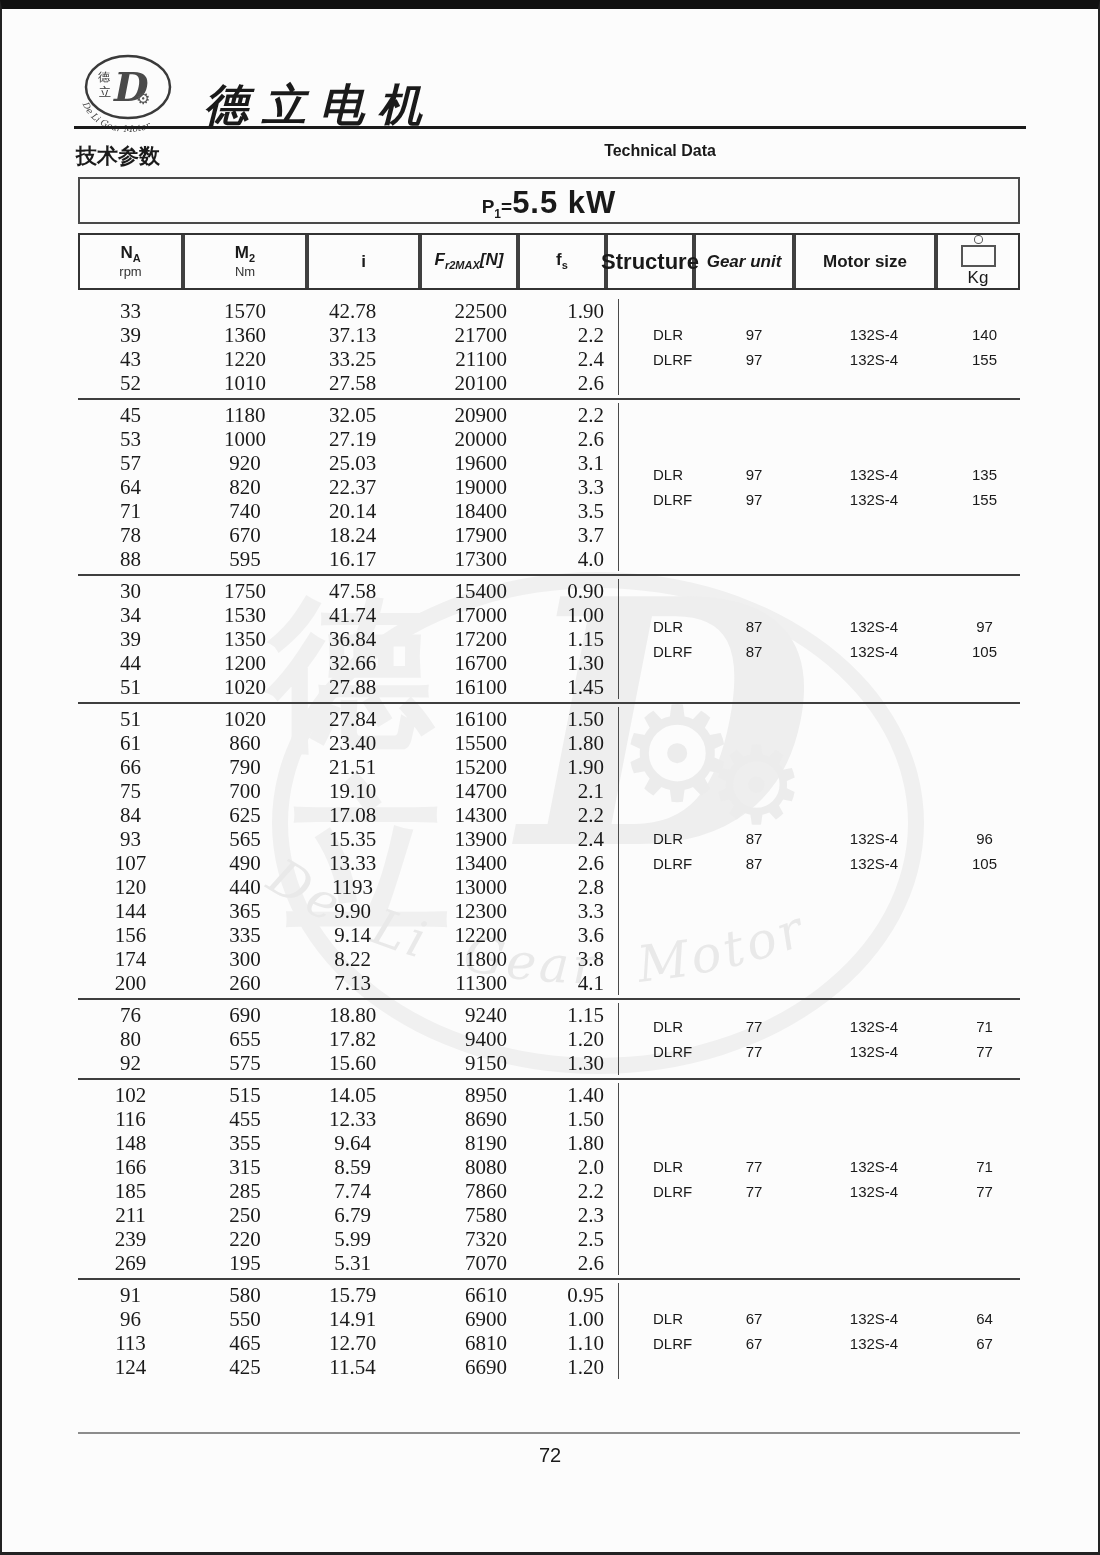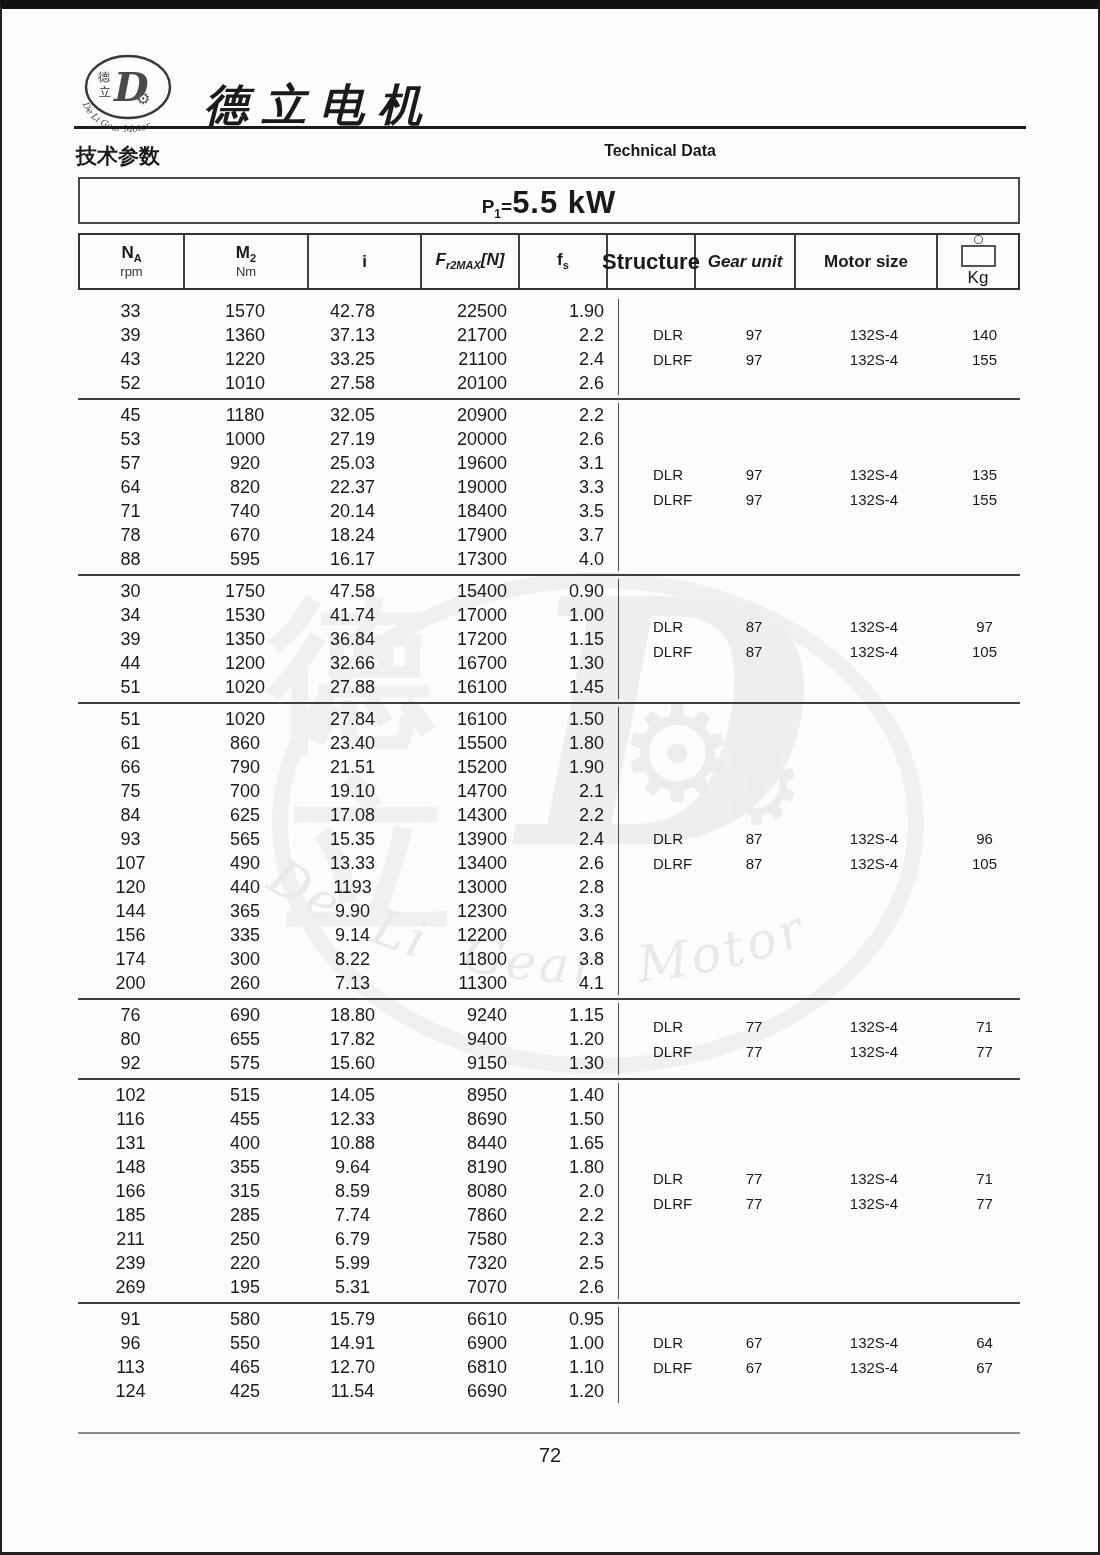--- a/index.html
+++ b/index.html
@@ -34,37 +34,37 @@
   .pbox{position:absolute;left:78px;top:177px;width:942px;height:47px;border:2px solid #4a4a4a;
         display:flex;align-items:baseline;justify-content:center;z-index:1;box-sizing:border-box;
         padding-top:6px;}
   .p1{font-size:19px;font-weight:bold;}
   .p1 sub{font-size:12px;}
   .pval{font-size:31px;font-weight:bold;letter-spacing:1px;}
 
   
   .thead{position:absolute;left:78px;top:233px;width:942px;height:57px;border:2px solid #333;
          display:flex;z-index:1;box-sizing:border-box;}
-  .th{border-right:2px solid #404040;display:flex;flex-direction:column;align-items:center;
+  .th{border-right:4px solid #404040;display:flex;flex-direction:column;align-items:center;
       justify-content:center;font-weight:bold;font-size:17px;box-sizing:border-box;line-height:1.15;}
   .th:last-child{border-right:none;flex:1;}
   .th sub{font-size:11px;font-weight:bold;}
   .th-unit{font-size:13px;font-weight:normal;color:#333;}
   .th-na{width:105px;}.th-m2{width:124px;}.th-i{width:113px;}.th-fr{width:98px;font-style:italic;}
   .th-fs{width:88px;}.th-st{width:88px;font-size:22px;}.th-gu{width:100px;font-style:italic;}.th-ms{width:142px;}
   .kg-ring{width:7px;height:7px;border:1.5px solid #555;border-radius:50%;margin-bottom:1px;}
   .kg-box{width:31px;height:20px;border:2px solid #555;margin-bottom:1px;}
   .th-kg .th-lab{font-size:17px;font-weight:normal;}
 
   
   .tbody{position:absolute;left:78px;top:296px;width:942px;z-index:1;}
   .block{display:flex;border-bottom:2px solid #3f3f3f;padding:3px 0;}
   .block:last-child{border-bottom:none;}
   .data-rows{width:540px;}
-  .data-row{display:flex;line-height:24px;font-size:18px;}
+  .data-row{display:flex;line-height:24px;font-size:21px;font-family:Liberation Serif, serif;}
   .cell{display:block;box-sizing:border-box;}
   .c-na{width:105px;text-align:center;}
   .c-m2{width:124px;text-align:center;}
   .c-i{width:113px;text-align:center;padding-right:22px;}
   .c-fr{width:110px;text-align:right;padding-right:23px;}
   .c-fs{width:88px;text-align:right;padding-right:14px;}
   .gear-info{flex:1;border-left:1px solid #4a4a4a;display:flex;flex-direction:column;
              justify-content:center;}
   .gear-row{display:flex;line-height:25px;font-size:15px;}
   .g-structure{width:90px;padding-left:34px;text-align:left;}
@@ -472,27 +472,20 @@
             <span class="cell c-fs">1.40</span>
           </div>
           <div class="data-row">
             <span class="cell c-na">116</span>
             <span class="cell c-m2">455</span>
             <span class="cell c-i">12.33</span>
             <span class="cell c-fr">8690</span>
             <span class="cell c-fs">1.50</span>
           </div>
           <div class="data-row">
-            <span class="cell c-na">131</span>
-            <span class="cell c-m2">400</span>
-            <span class="cell c-i">10.88</span>
-            <span class="cell c-fr">8440</span>
-            <span class="cell c-fs">1.65</span>
-          </div>
-          <div class="data-row">
             <span class="cell c-na">148</span>
             <span class="cell c-m2">355</span>
             <span class="cell c-i">9.64</span>
             <span class="cell c-fr">8190</span>
             <span class="cell c-fs">1.80</span>
           </div>
           <div class="data-row">
             <span class="cell c-na">166</span>
             <span class="cell c-m2">315</span>
             <span class="cell c-i">8.59</span>

